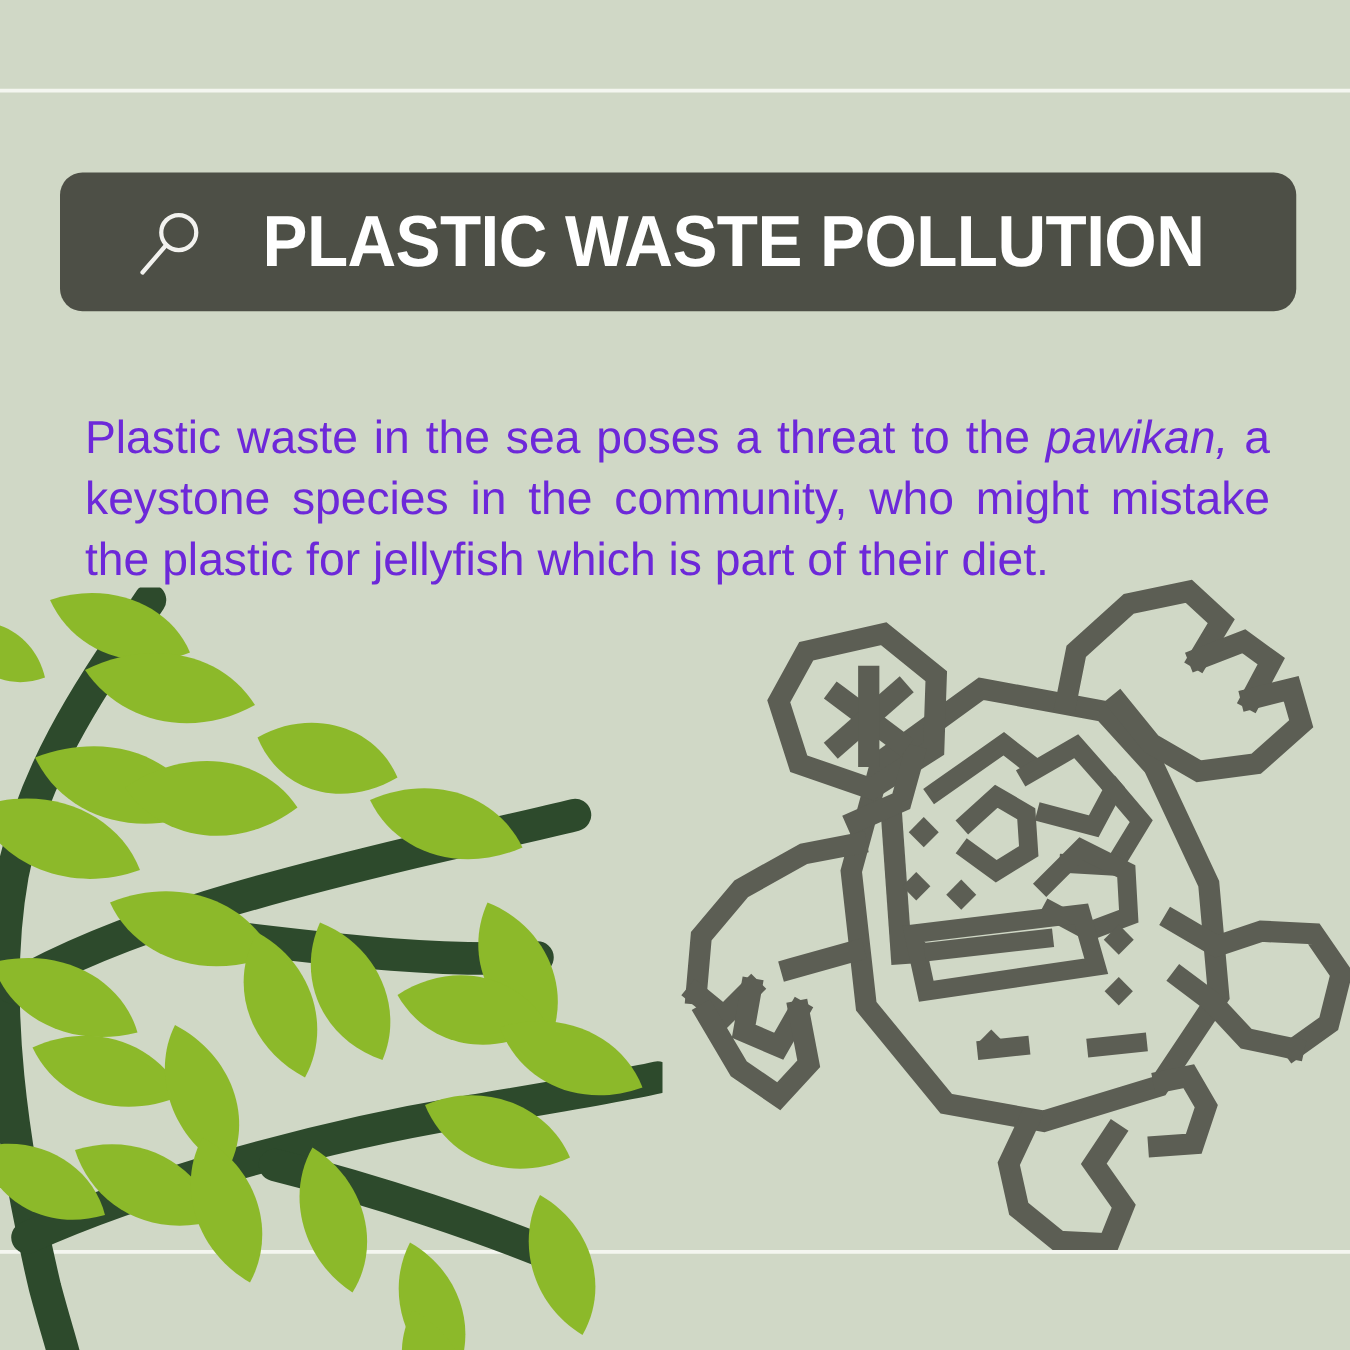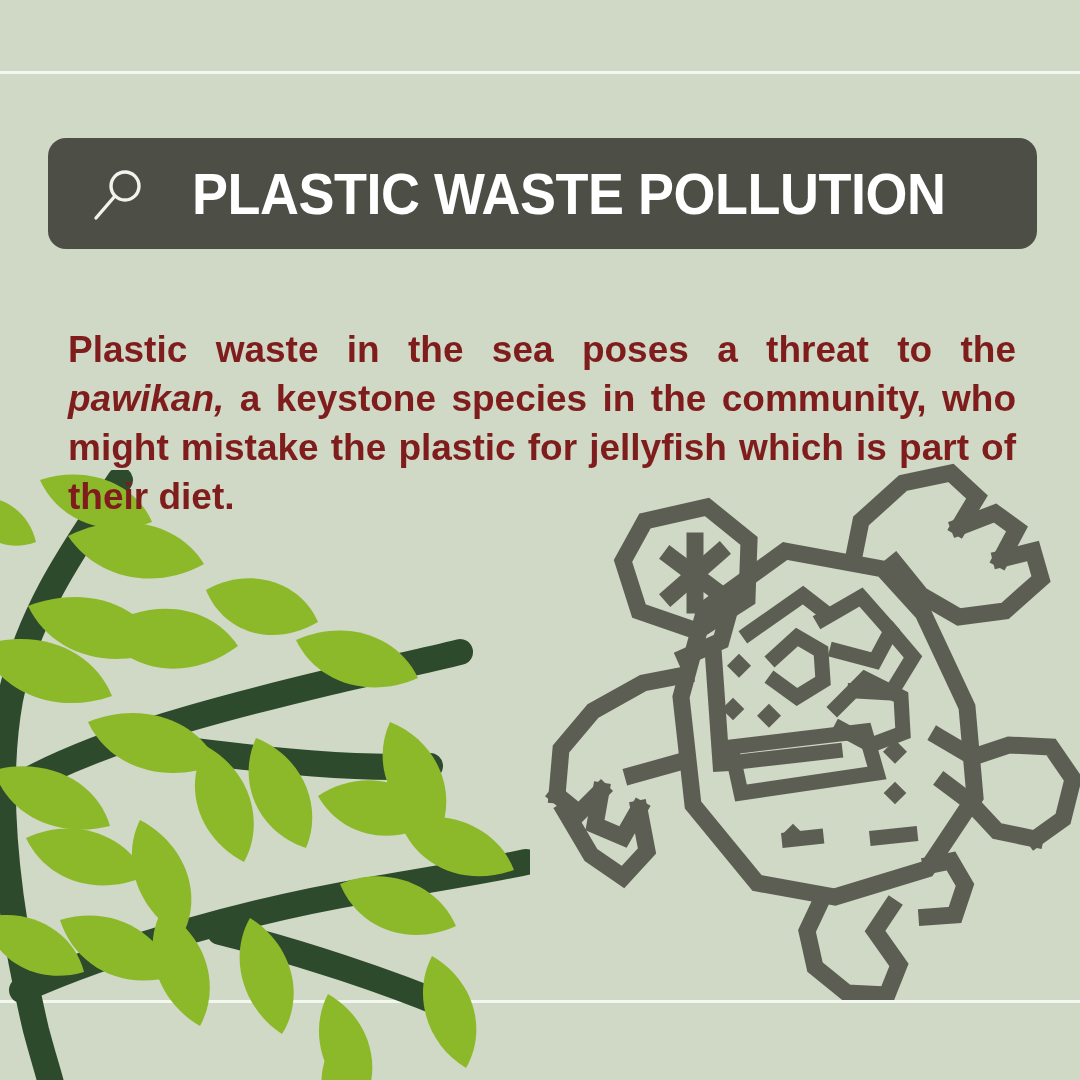--- a/index.html
+++ b/index.html
@@ -44,21 +44,21 @@
     position: absolute;
     left: 48px;
     top: 138px;
     width: 989px;
     height: 111px;
     background: #4d4f46;
     border-radius: 18px;
     display: flex;
     align-items: center;
     box-sizing: border-box;
-    padding-left: 44px;
+    padding-left: 62px;
     z-index: 6;
     text-align: right;
   }
   .search-icon {
     width: 56px;
     height: 56px;
     flex: 0 0 auto;
     margin-right: 44px;
     display: block;
   }
@@ -72,24 +72,24 @@
     transform: scaleX(0.93);
     transform-origin: left center;
   }
 
   
   .body-copy {
     position: absolute;
     left: 68px;
     top: 288px;
     width: 948px;
-    color: #7f1d1d;
+    color: #6d28d9;
     font-size: 37px;
     line-height: 49px;
-    font-weight: 700;
+    font-weight: 400;
     text-align: justify;
     z-index: 6;
   }
   .body-copy .em {
     font-style: italic;
   }
 
   
   .art-branch {
     position: absolute;

